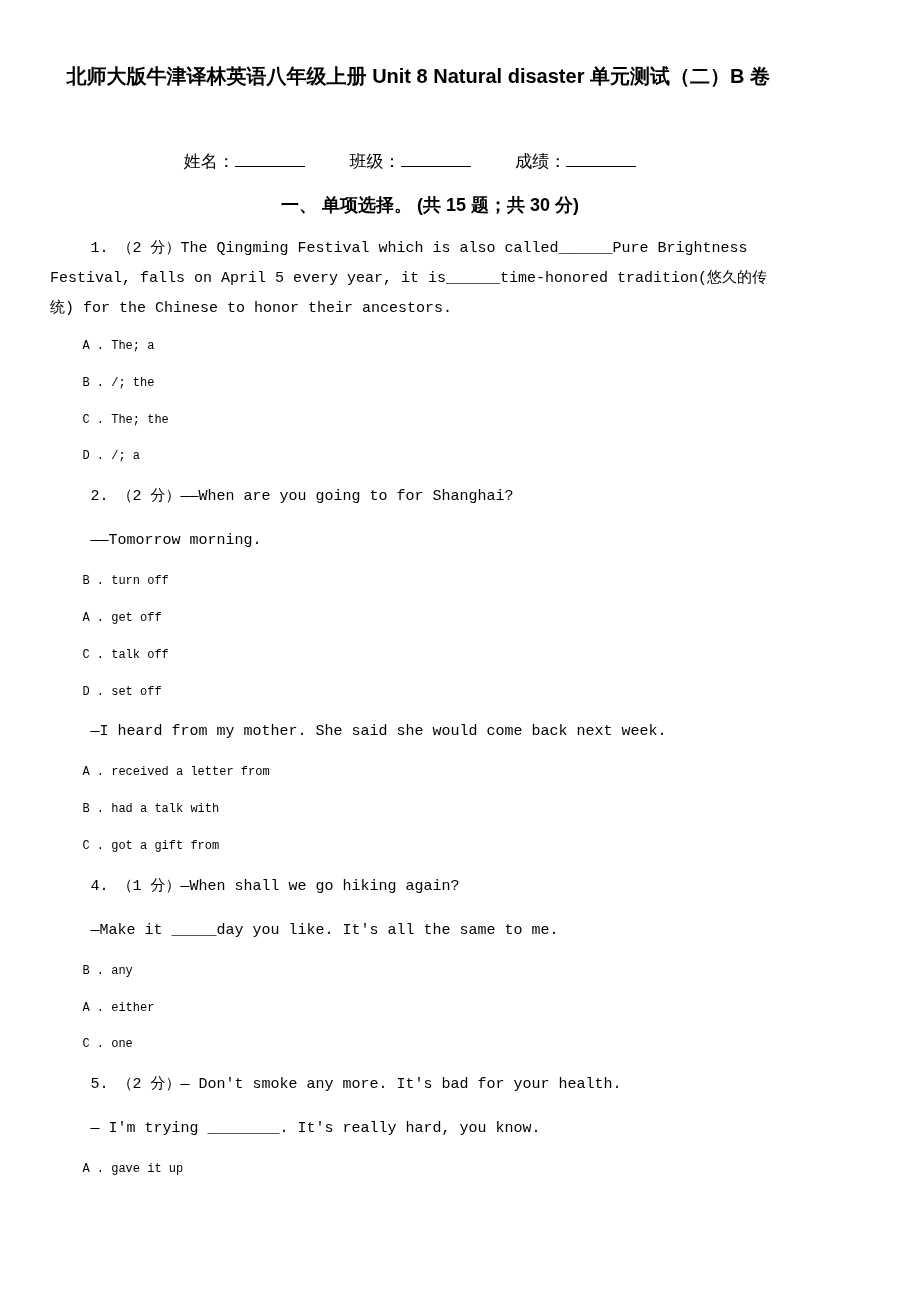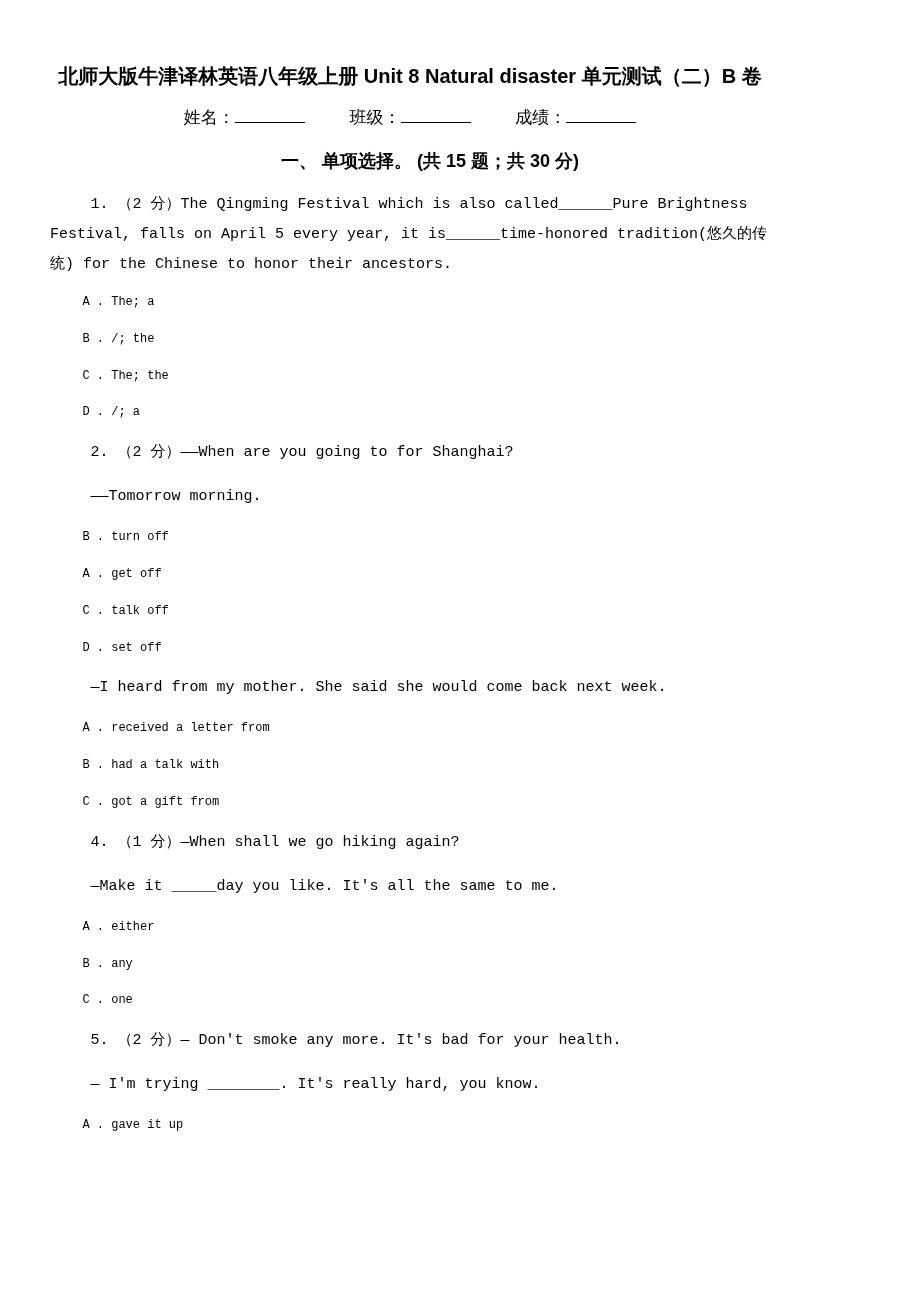--- a/index.html
+++ b/index.html
@@ -8,32 +8,33 @@
       line-height: 1.6;
       margin: 0;
       padding: 60px 50px 40px 50px;
       width: 820px;
       box-sizing: border-box;
       color: #000;
     }
     .title {
       font-size: 20px;
       font-weight: bold;
-      text-align: center;
+      text-align: right;
       margin-bottom: 12px;
       font-family: "SimHei", "Microsoft YaHei", sans-serif;
     }
     .meta-row {
       text-align: center;
       font-size: 17px;
       margin-bottom: 16px;
       font-family: "SimHei", "Microsoft YaHei", sans-serif;
     }
     .meta-row .label {
       display: inline-block;
+      margin-top: 44px;
     }
     .blank {
       display: inline-block;
       border-bottom: 1px solid #000;
       width: 70px;
       height: 1em;
       vertical-align: baseline;
       margin-right: 40px;
     }
     .blank:last-child { margin-right: 0; }
@@ -102,22 +103,22 @@
 <div class="q-block">
   <p class="q-line">—I heard from my mother. She said she would come back next week.</p>
   <p class="opt">A .         received a letter from</p>
   <p class="opt">B .         had a talk with</p>
   <p class="opt">C .         got a gift from</p>
 </div>
 
 <div class="q-block">
   <p class="q-line">4.  （1 分）—When shall we go hiking again?</p>
   <p class="q-line">—Make it _____day you like. It's all the same to me.</p>
+  <p class="opt">B . any</p>
   <p class="opt">A . either</p>
-  <p class="opt">B . any</p>
   <p class="opt">C . one</p>
 </div>
 
 <div class="q-block">
   <p class="q-line">5.  （2 分）— Don't smoke any more. It's bad for your health.</p>
   <p class="q-line">— I'm trying ________. It's really hard, you know.</p>
   <p class="opt">A . gave it up</p>
 </div>
 
 </body></html>

